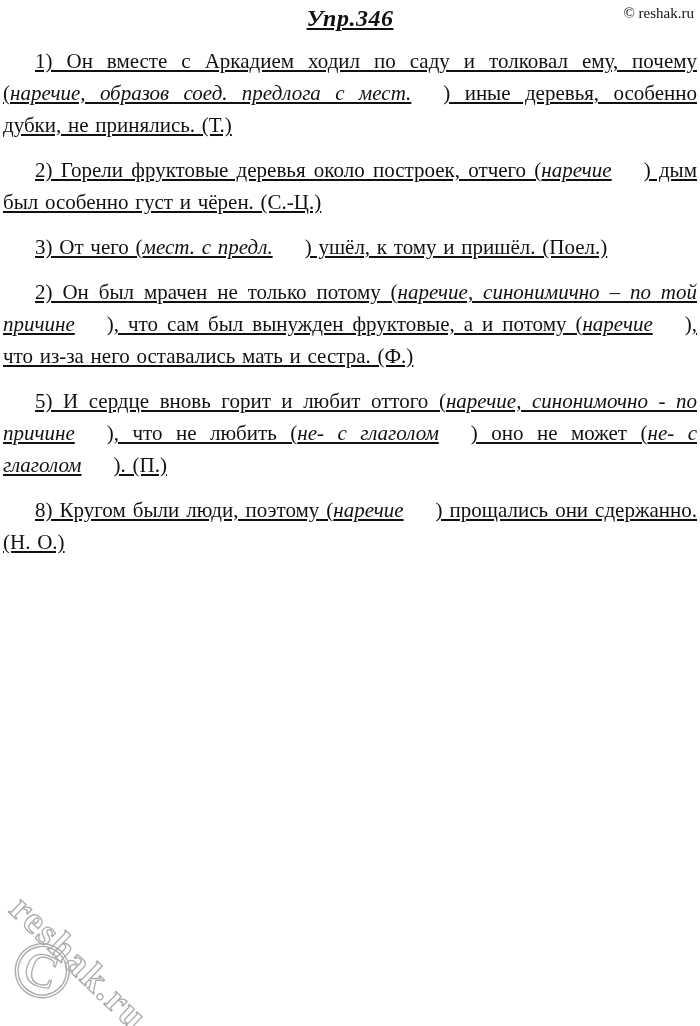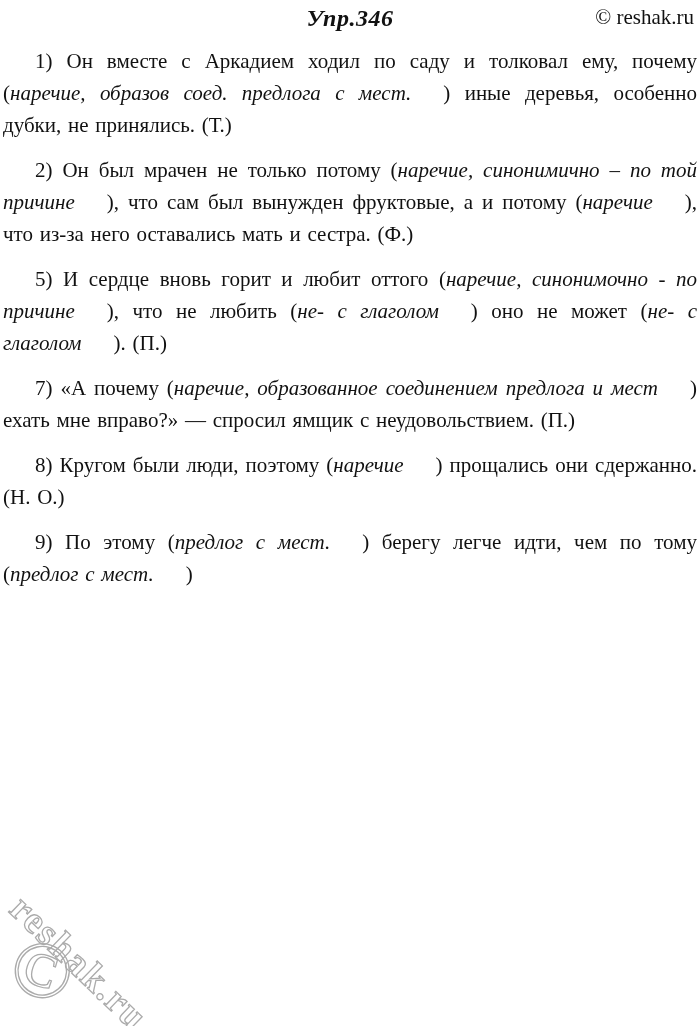--- a/index.html
+++ b/index.html
@@ -15,35 +15,36 @@
     background: var(--bg);
     font-family: "Liberation Serif", "DejaVu Serif", serif;
     color: var(--text);
     overflow: hidden;
   }
   .page {
     position: relative;
     width: 700px; height: 1026px;
     background: var(--bg);
     overflow: hidden;
+    text-decoration: underline;
   }
   .header { position: relative; height: 36px; }
   .title {
     margin: 0;
     padding-top: 5px;
     text-align: center;
     font-size: 24px;
     font-weight: bold;
     font-style: italic;
     letter-spacing: 0.5px;
   }
   .copyright {
     position: absolute;
     top: 5px; right: 6px;
-    font-size: 21px;
+    font-size: 15px;
     font-style: normal;
     color: var(--text);
   }
   .exercise-body {
     padding: 9px 3px 0 3px;
     font-size: 21px;
     line-height: 32px;
     text-align: justify;
     word-spacing: 1.5px;
   }
@@ -81,24 +82,24 @@
 <body>
 
 <div class="page">
   <div class="header">
     <h1 class="title">Упр.346</h1>
     <span class="copyright">© reshak.ru</span>
   </div>
 
   <article class="exercise-body" id="exercise-body">
       <p class="sentence"><span class="run run-normal">1) Он вместе с Аркадием ходил по саду и толковал ему, почему (</span><span class="run run-italic">наречие, образов соед. предлога с мест.</span><span class="run run-normal">) иные деревья, особенно дубки, не принялись. (Т.)</span></p>
+      <p class="sentence"><span class="run run-normal">2) Горели фруктовые деревья около построек, отчего (</span><span class="run run-italic">наречие</span><span class="run run-normal">) дым был особенно густ и чёрен. (С.-Ц.)</span></p>
+      <p class="sentence"><span class="run run-normal">3) От чего (</span><span class="run run-italic">мест. с предл.</span><span class="run run-normal">) ушёл, к тому и пришёл. (Поел.)</span></p>
       <p class="sentence"><span class="run run-normal">2) Он был мрачен не только потому (</span><span class="run run-italic">наречие, синонимично – по той причине</span><span class="run run-normal">), что сам был вынужден фруктовые, а и потому (</span><span class="run run-italic">наречие</span><span class="run run-normal">), что из-за него оставались мать и сестра. (Ф.)</span></p>
       <p class="sentence"><span class="run run-normal">5) И сердце вновь горит и любит оттого (</span><span class="run run-italic">наречие, синонимочно - по причине</span><span class="run run-normal">), что не любить (</span><span class="run run-italic">не- с глаголом</span><span class="run run-normal">) оно не может (</span><span class="run run-italic">не- с глаголом</span><span class="run run-normal">). (П.)</span></p>
-      <p class="sentence"><span class="run run-normal">7) «А почему (</span><span class="run run-italic">наречие, образованное соединением предлога и мест</span><span class="run run-normal">) ехать мне вправо?» — спросил ямщик с неудовольствием. (П.)</span></p>
       <p class="sentence"><span class="run run-normal">8) Кругом были люди, поэтому (</span><span class="run run-italic">наречие</span><span class="run run-normal">) прощались они сдержанно. (Н. О.)</span></p>
-      <p class="sentence"><span class="run run-normal">9) По этому (</span><span class="run run-italic">предлог с мест.</span><span class="run run-normal">) берегу легче идти, чем по тому (</span><span class="run run-italic">предлог с мест.</span><span class="run run-normal">)</span></p>
     </article>
 
   <div class="watermark" aria-hidden="true">
     <span class="wm-symbol">©</span>
     <span class="wm-text">reshak.ru</span>
   </div>
 </div>
 
 </body></html>

